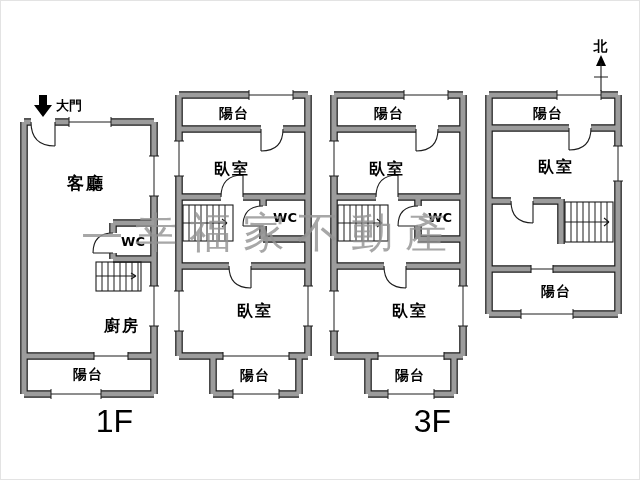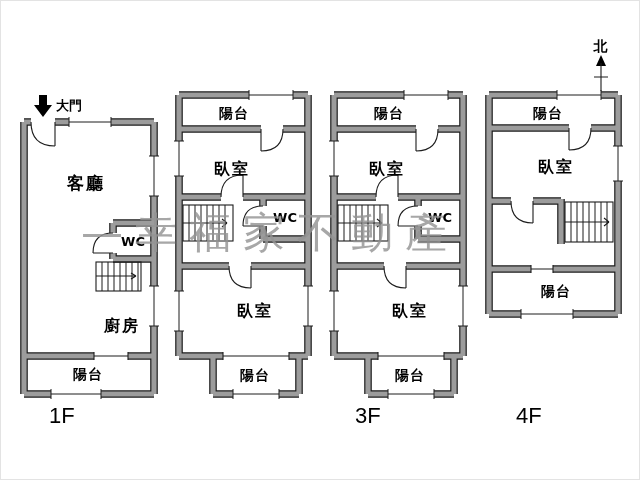--- a/index.html
+++ b/index.html
@@ -16,22 +16,22 @@
   .thin { stroke:#1c1c1c; stroke-width:1.1; fill:none; }
   .win rect { fill:#ffffff; stroke:none; }
   .win line { stroke:#1c1c1c; stroke-width:1; }
   .hatchg line { stroke:#1c1c1c; stroke-width:1; }
   svg text { fill:#000; font-weight:bold; font-family:"DejaVu Sans", sans-serif; }
   .t17 { font-size:17px; letter-spacing:2px; }
   .t16 { font-size:16px; letter-spacing:2px; }
   .t14 { font-size:14px; letter-spacing:1px; }
   .t13 { font-size:13px; }
   .floor-label {
-    position:absolute; top:402px; width:84px; text-align:left;
-    font-size:22px; color:#000; font-family:"Liberation Sans", sans-serif;
+    position:absolute; top:402px; width:84px; text-align:right;
+    font-size:32px; color:#000; font-family:"Liberation Sans", sans-serif;
   }
   .watermark {
     position:absolute; left:80px; top:204px;
     font-size:42px; font-weight:normal; letter-spacing:12px; white-space:nowrap;
     color:rgba(148,148,148,0.82);
   }
 </style>
 </head>
 <body>
 
@@ -220,18 +220,17 @@
     <text x="75" y="210" text-anchor="middle" class="t14">陽台</text>
   </svg>
 
   <svg class="plan" style="left:575px;top:28px" width="50" height="68" viewBox="0 0 50 68">
     <text x="25" y="22" text-anchor="middle" class="t14">北</text>
     <polygon points="25,26 20,37 30,37" fill="#000"></polygon>
     <path class="thin" d="M25,34 V62 M18,48 H32"></path>
   </svg>
 
   <div class="floor-label" style="left:48px">1F</div>
-  <div class="floor-label" style="left:354px">3F</div>
-  <div class="floor-label" style="left:515px">4F</div>
+  <div class="floor-label" style="left:366px">3F</div>
 
   <div class="watermark"><span>—</span><span>幸福家不動產</span></div>
 
 </div>
 
 </body></html>

